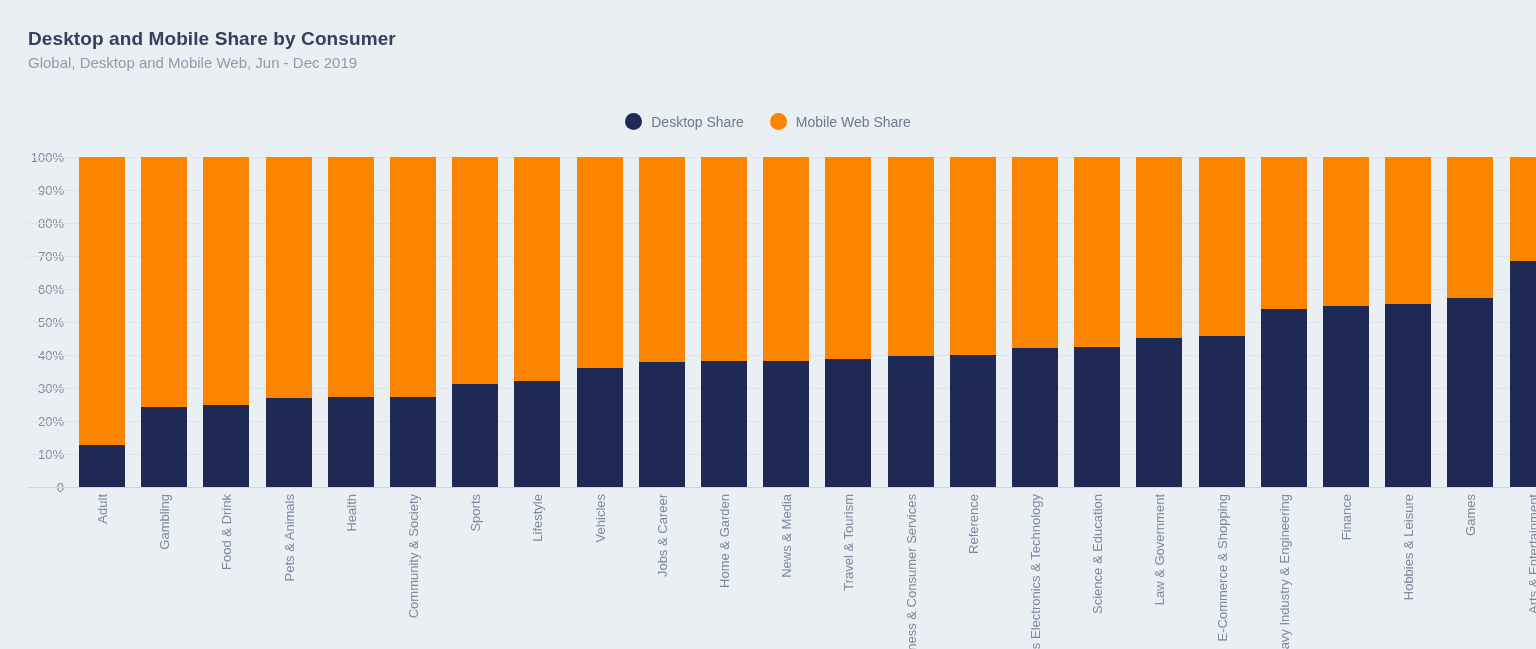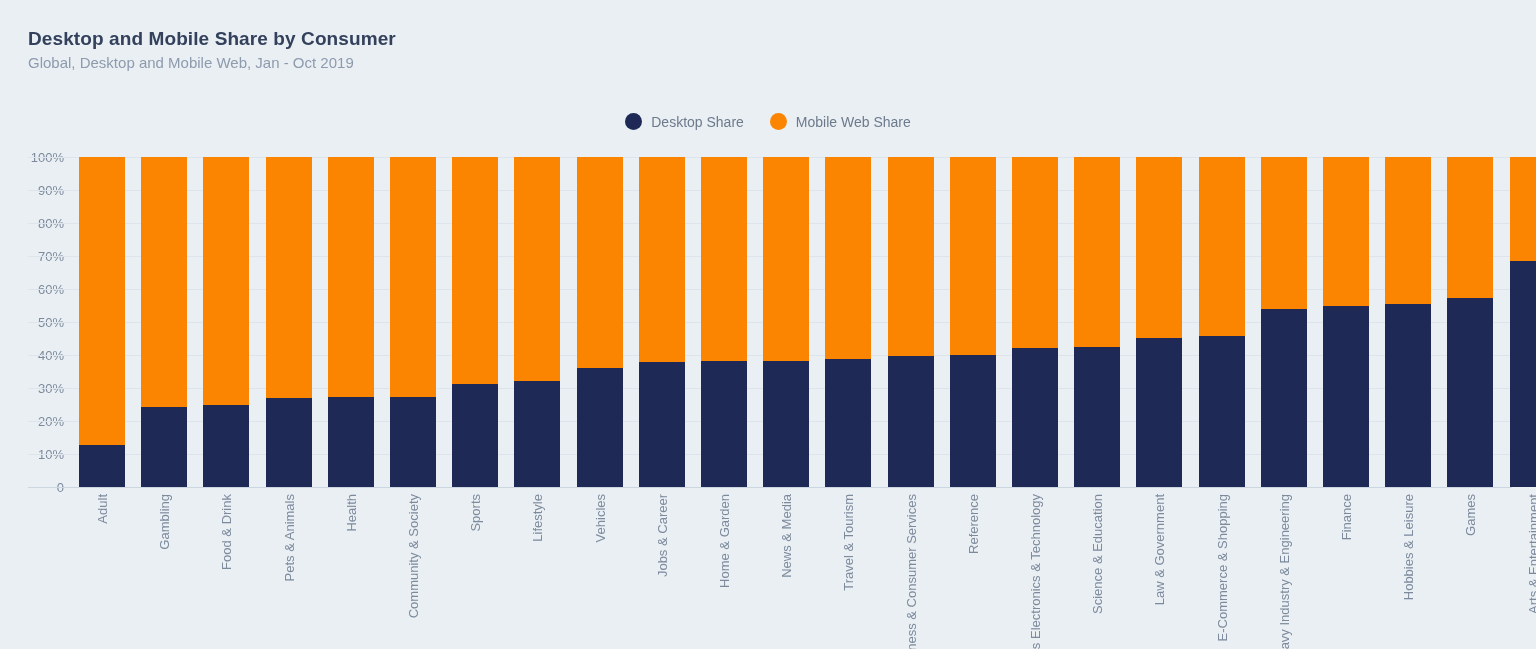--- a/index.html
+++ b/index.html
@@ -140,21 +140,21 @@
     white-space: pre;
   }
 </style>
 </head>
 <body>
 
 <div class="chart-card">
 
   <div class="header">
     <div class="chart-title">Desktop and Mobile Share by Consumer</div>
-    <div class="chart-subtitle">Global, Desktop and Mobile Web, Jan - Oct 2019</div>
+    <div class="chart-subtitle">Global, Desktop and Mobile Web, Jun - Dec 2019</div>
   </div>
 
   <div class="legend" id="legend">
       <div class="legend-item">
         <span class="legend-dot" style="background: rgb(30, 42, 85);"></span>
         <span class="legend-label">Desktop Share</span>
       </div>
       <div class="legend-item">
         <span class="legend-dot" style="background: rgb(251, 133, 0);"></span>
         <span class="legend-label">Mobile Web Share</span>

